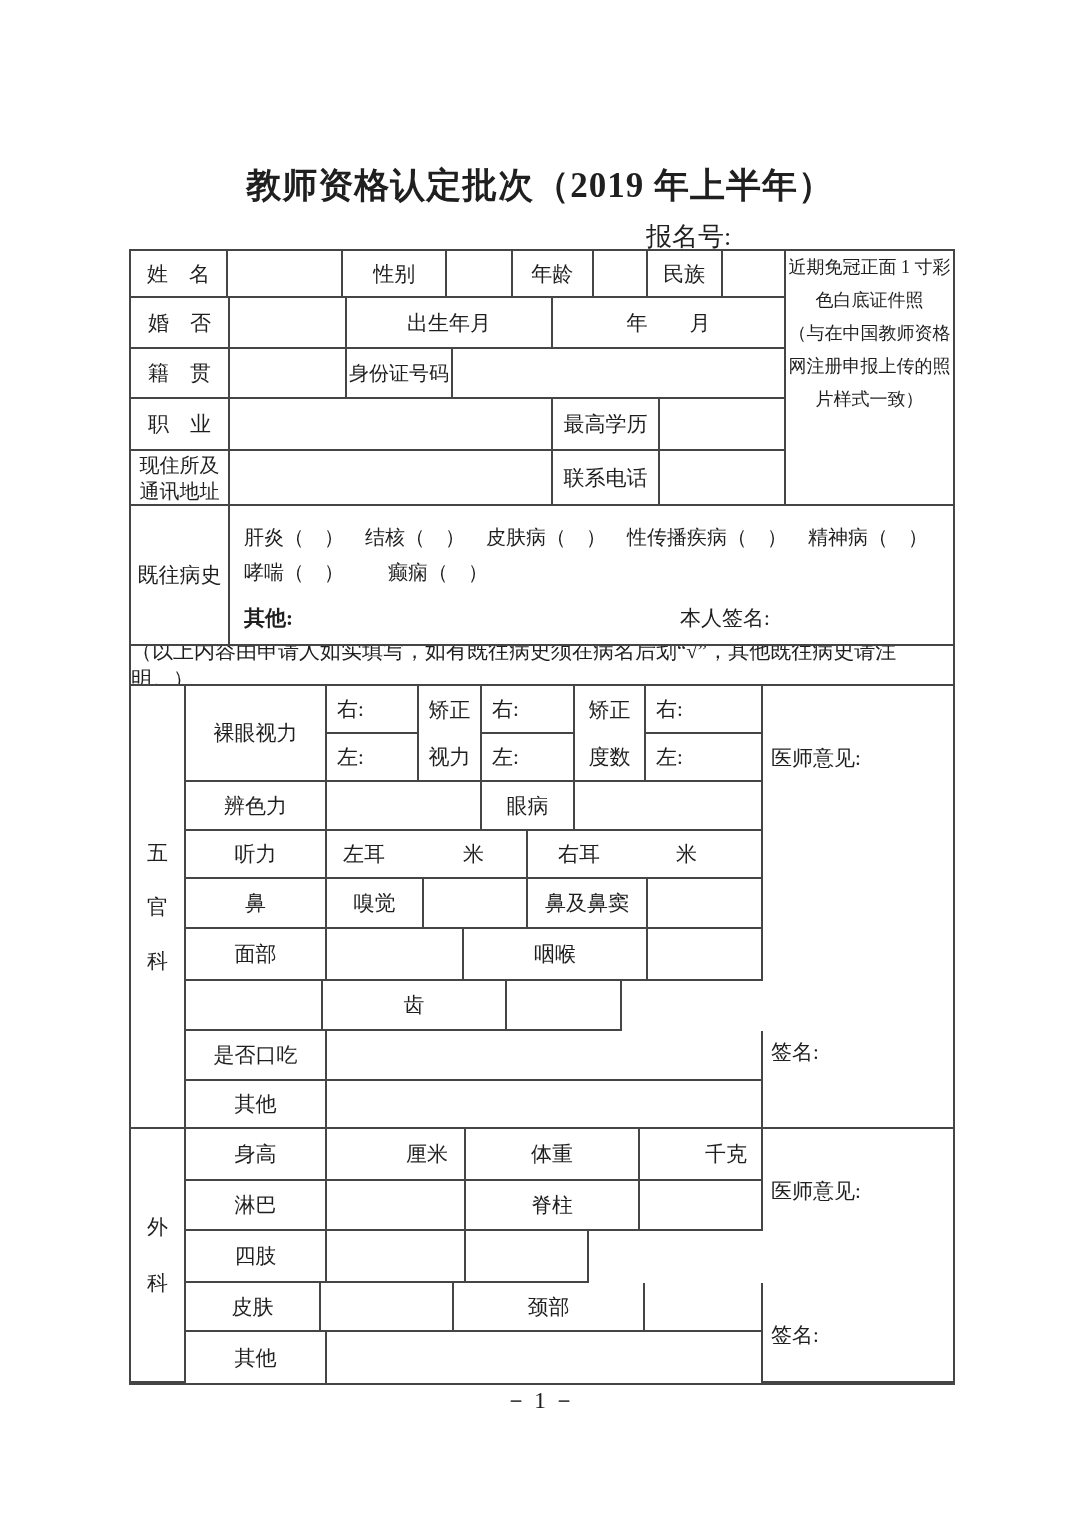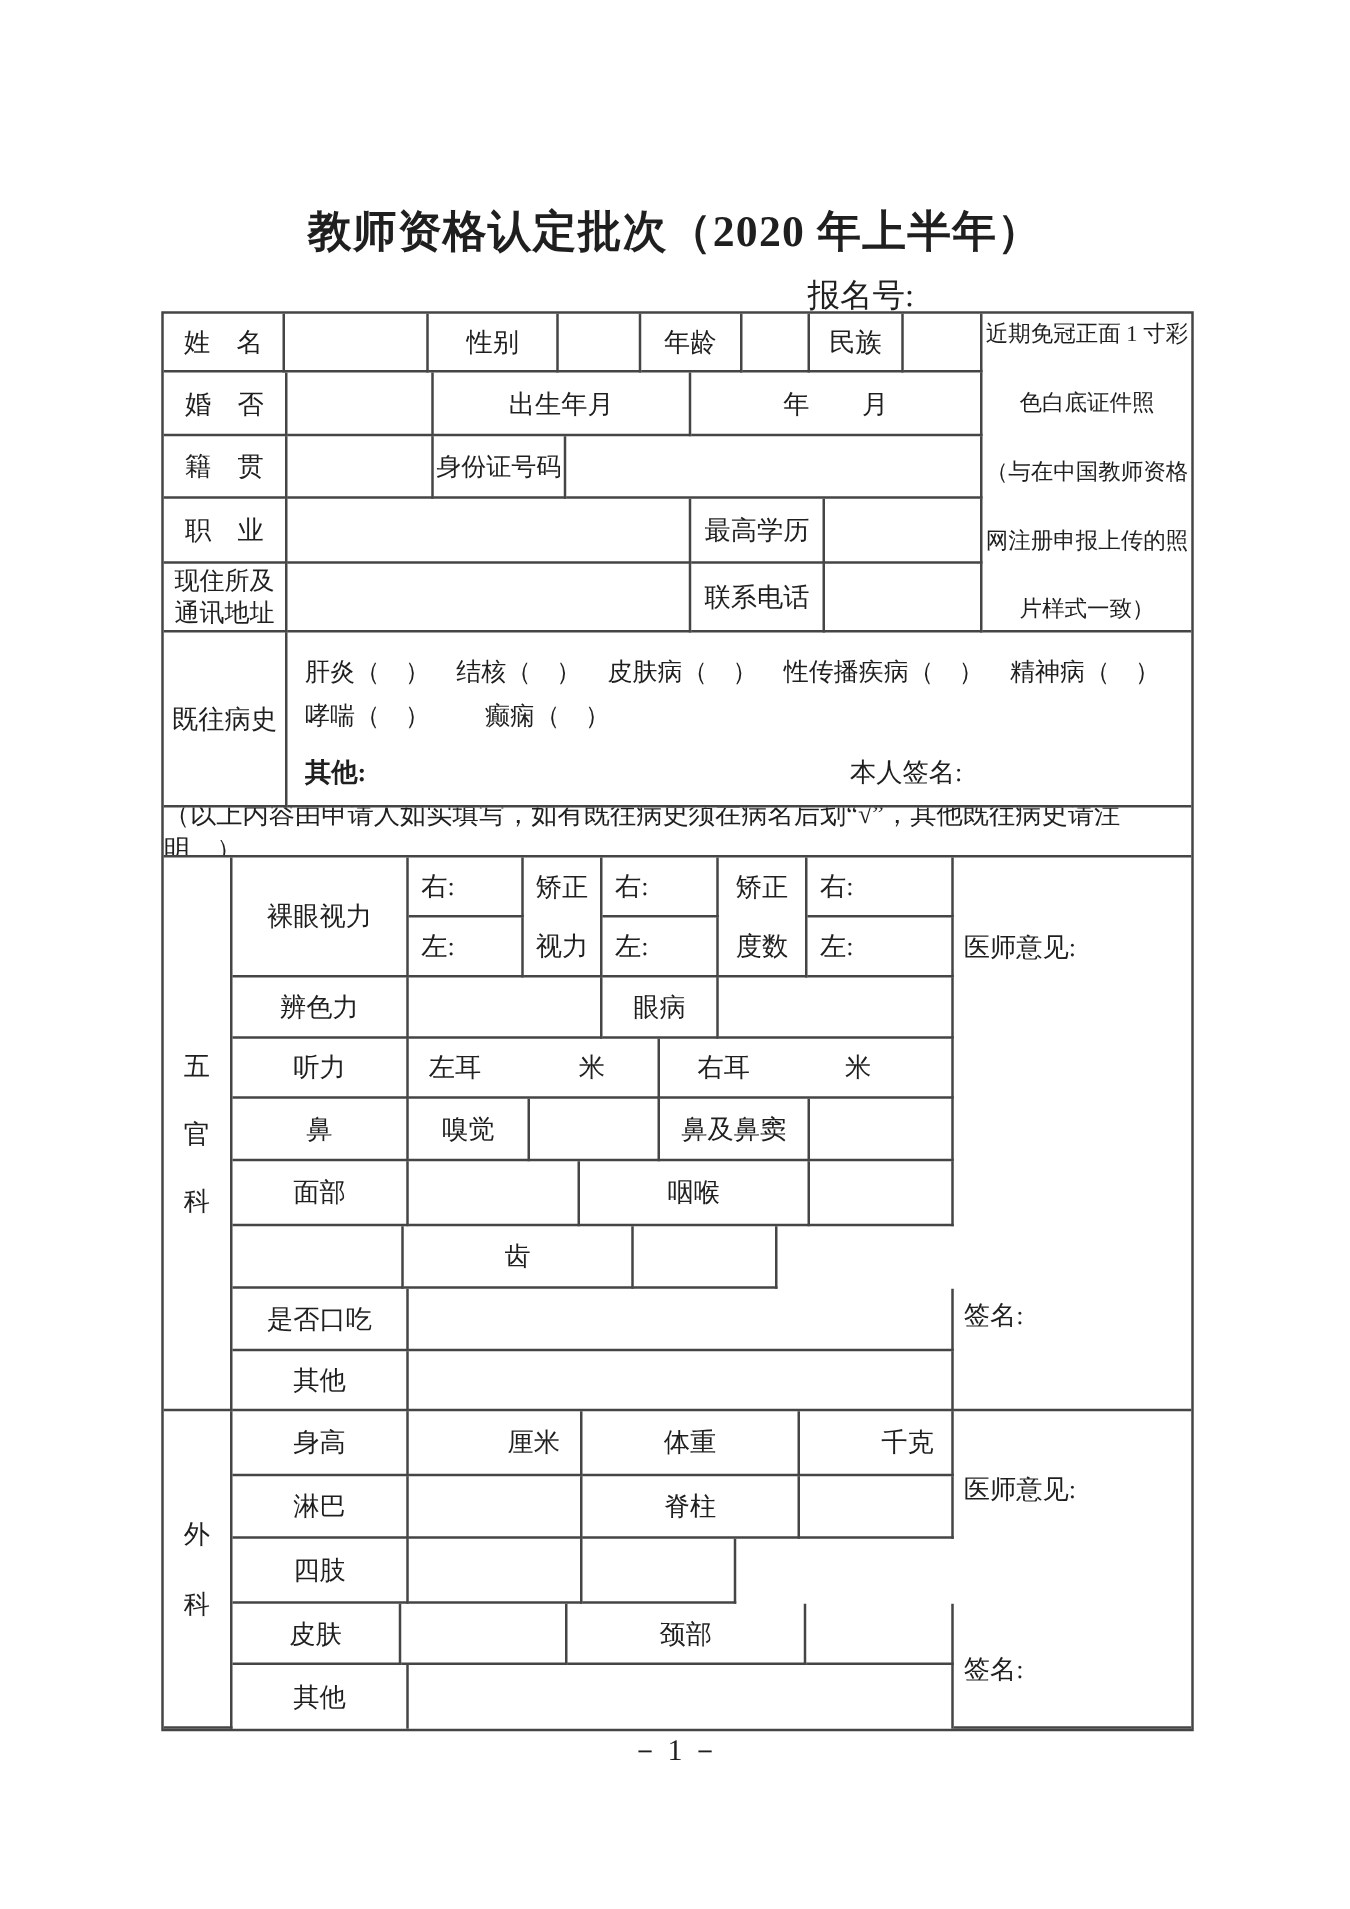--- a/index.html
+++ b/index.html
@@ -19,21 +19,21 @@
   .row { display:flex; }
   .c { display:flex; align-items:center; justify-content:center;
        border-right:2px solid var(--ln); border-bottom:2px solid var(--ln);
        box-sizing:border-box; font-size:21px; overflow:hidden; }
   .nbr { border-right:none; } .nbb { border-bottom:none; }
   .leftal { justify-content:flex-start; padding-left:10px; }
 
   .topblock { display:flex; }
   .mainrows { width:655px; }
   .photo { width:199px; height:255px; display:flex; flex-direction:column;
-           align-items:center; justify-content:space-between; font-size:18px; line-height:33px;
+           align-items:center; justify-content:flex-start; font-size:18px; line-height:33px;
            border-bottom:2px solid var(--ln); box-sizing:border-box; text-align:center; }
   .addr2 { flex-direction:column; font-size:20px; line-height:26px; }
 
   .mh-content { position:relative; font-size:20px; }
   .mh-line1 { position:absolute; top:18px; left:14px; width:684px; display:flex; justify-content:space-between; }
   .mh-line2 { position:absolute; top:53px; left:14px; display:flex; gap:44px; }
   .mh-other { position:absolute; top:98px; left:14px; font-size:21px;font-weight:bold; }
   .mh-sign  { position:absolute; top:98px; left:450px; font-size:21px; }
 
   .noterow { height:40px; }
@@ -49,21 +49,21 @@
   .opcol { width:190px; position:relative; border-bottom:2px solid var(--ln); box-sizing:border-box; font-size:21px; }
   .opcol .op { position:absolute; left:8px; }
   .vcol { display:flex; flex-direction:column; }
   .stack { flex-direction:column; justify-content:space-around; }
 </style>
 </head>
 <body>
 
 <div class="page">
 
-  <div class="title">教师资格认定批次（2020 年上半年）</div>
+  <div class="title">教师资格认定批次（2019 年上半年）</div>
   <div class="regno">报名号:</div>
 
   <div class="form">
 
     <div class="topblock">
       <div class="mainrows">
         <div class="row" style="height:47px">
           <div class="c" style="width:99px">姓　名</div>
           <div class="c" style="width:117px"></div>
           <div class="c" style="width:106px">性别</div>

